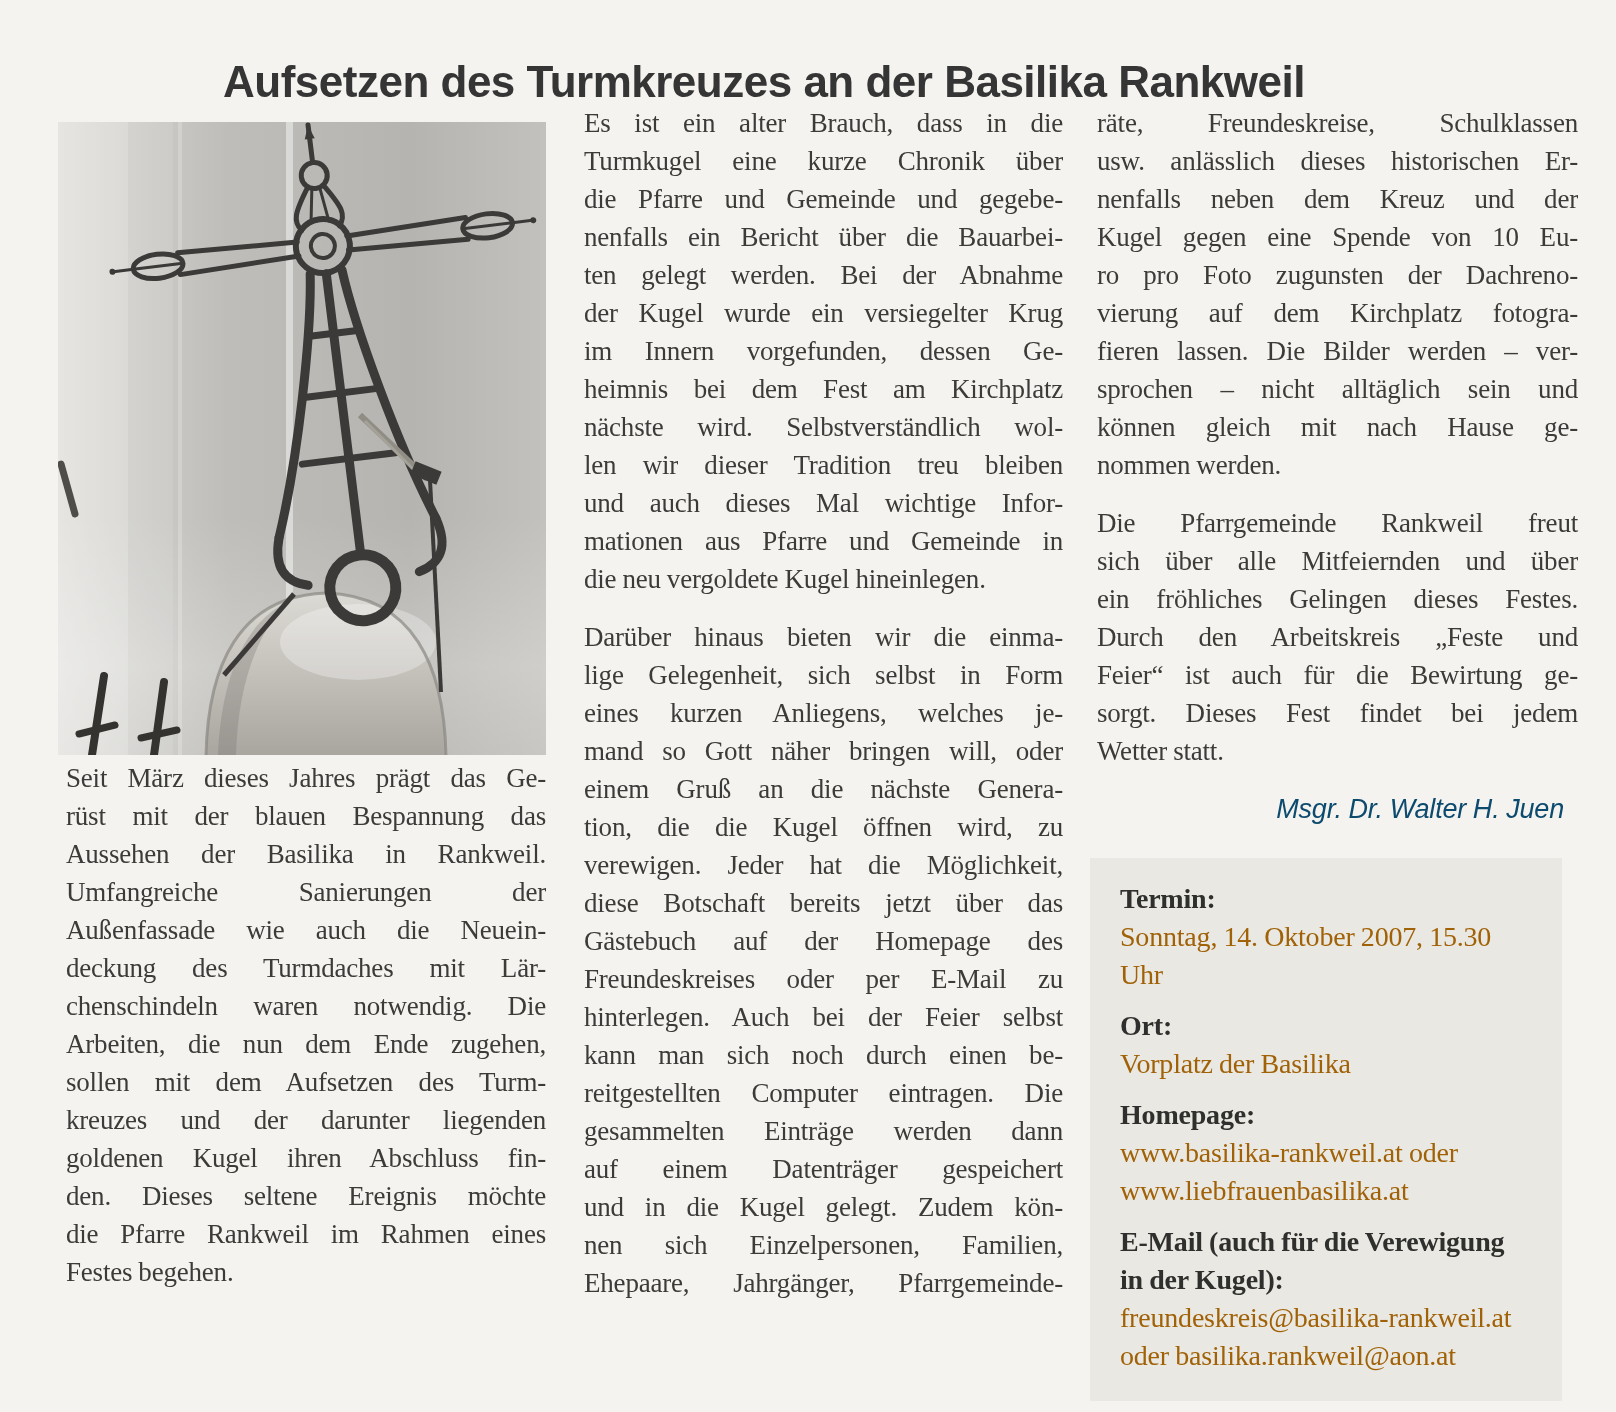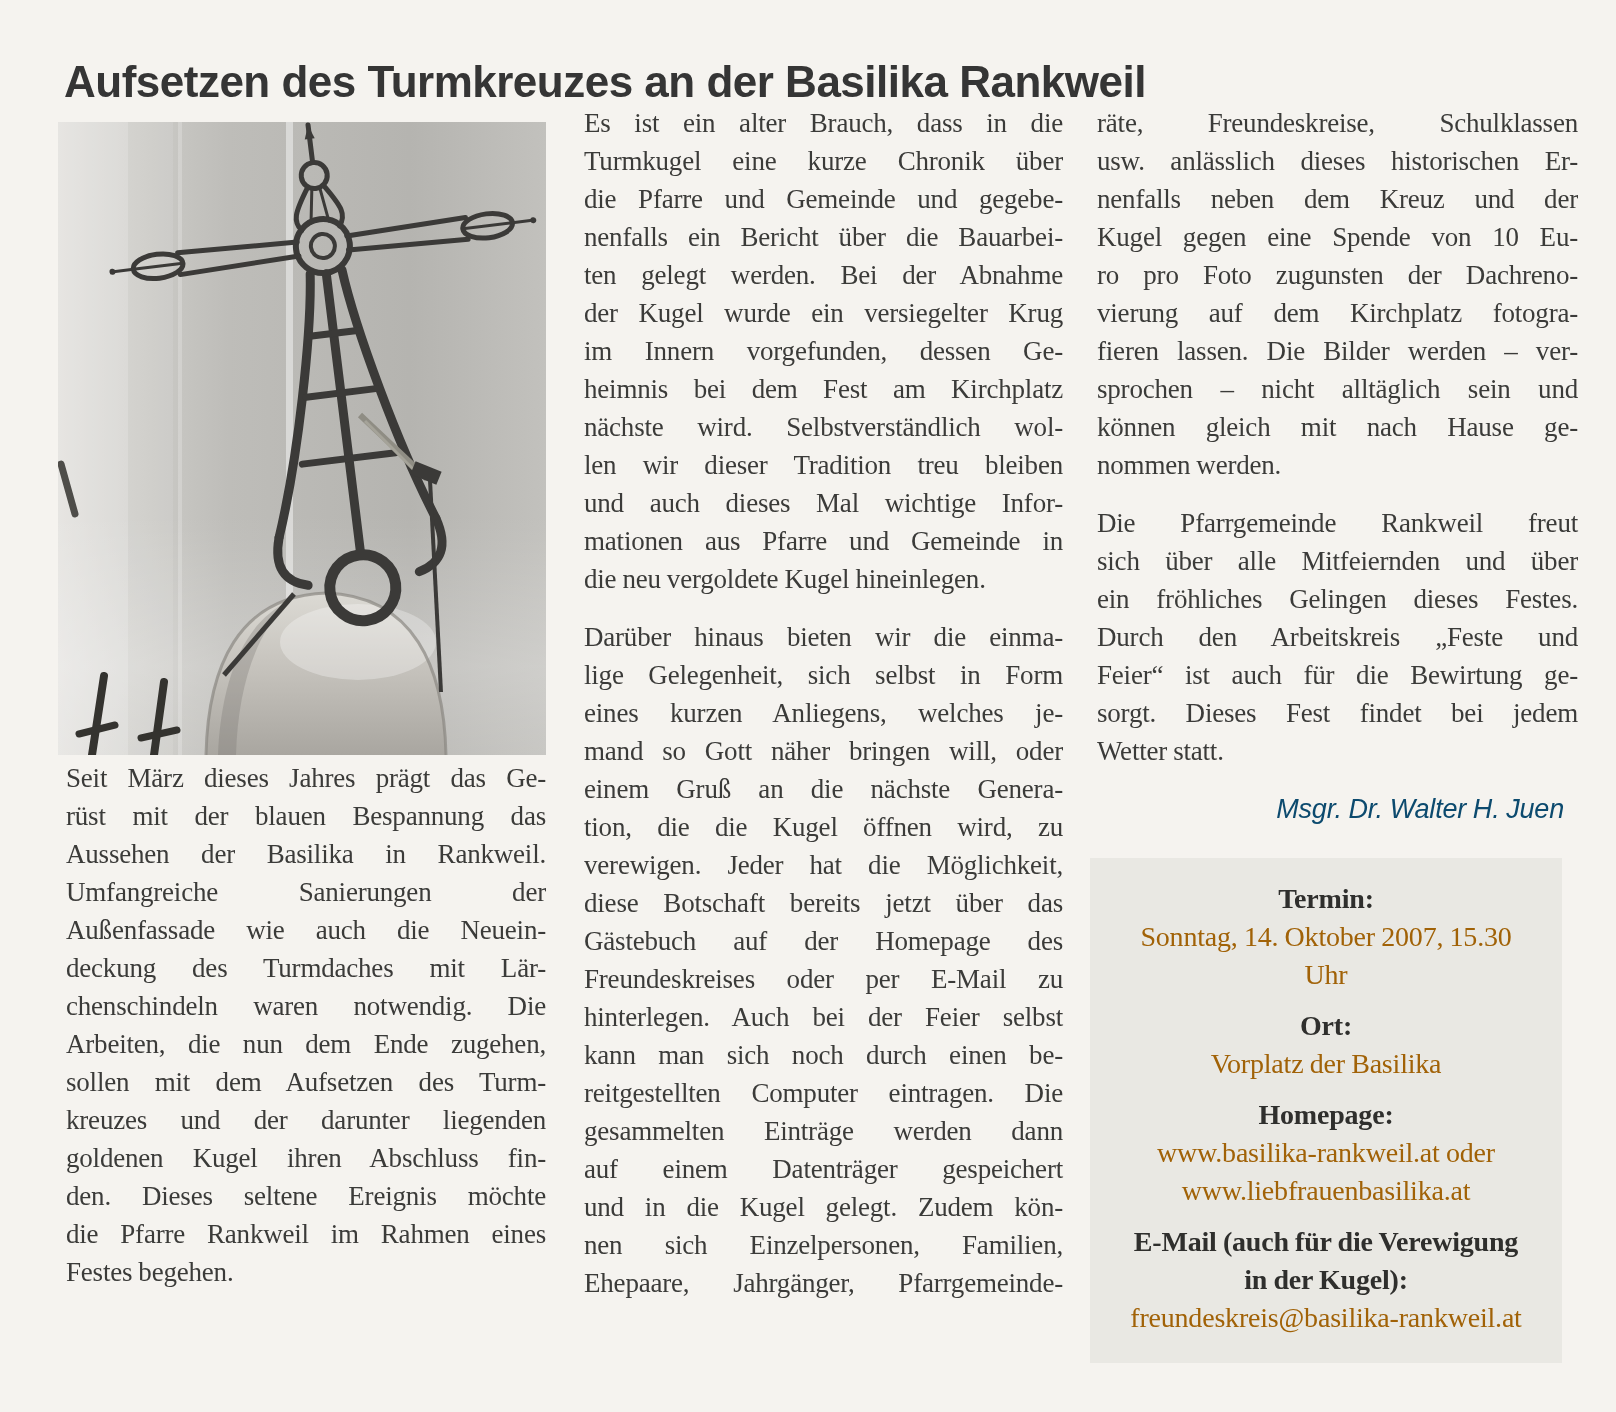--- a/index.html
+++ b/index.html
@@ -9,21 +9,21 @@
     font-family:"Liberation Serif", serif;
     color:#3b3b39;
     position:relative;
     overflow:hidden;
   }
   .page{position:absolute;inset:0;}
   .headline{
     position:absolute;left:64px;top:28px;width:1400px;
     font-family:"Liberation Sans", sans-serif;
     font-weight:bold;font-size:44px;letter-spacing:-0.5px;
-    color:#353535;white-space:nowrap;
+    color:#353535;white-space:nowrap;text-align:center;
   }
   .col{position:absolute;font-size:27px;line-height:38px;letter-spacing:-0.2px;word-spacing:-0.5px;}
   #col1{left:66px;top:122px;width:480px;}
   #col2{left:584px;top:104px;width:479px;}
   #col3{left:1097px;top:104px;width:481px;}
   .photo{width:488px;height:633px;margin-left:-8px;display:block;background:#bdbcb8;}
   .photo svg{display:block;}
   .caption{margin-top:4px;}
   .para{margin:0 0 20px 0;}
   .line{text-align:justify;text-align-last:justify;}
@@ -31,21 +31,21 @@
   .byline{
     font-family:"Liberation Sans", sans-serif;
     font-style:italic;font-size:27px;color:#0c4a6e;
     text-align:right;margin:14px 14px 0 0;
   }
   .infobox{
     background:#e9e8e3;
     margin:30px 0 0 -7px;
     width:412px;
     padding:22px 30px 26px 30px;
-    font-size:28px;line-height:38px;text-align:center;
+    font-size:28px;line-height:38px;
   }
   .box-group{margin-bottom:13px;}
   .box-group:last-child{margin-bottom:0;}
   .box-label{font-weight:bold;color:#2f2f2d;}
   .box-value{color:#a16207;}
 </style>
 </head>
 <body>
 
 <div class="page">
@@ -237,17 +237,18 @@
         </div>
         <div class="box-group">
           <div class="box-label">Homepage:</div>
           <div class="box-value">www.basilika-rankweil.at oder</div>
           <div class="box-value">www.liebfrauenbasilika.at</div>
         </div>
         <div class="box-group">
           <div class="box-label">E-Mail (auch für die Verewigung</div>
           <div class="box-label">in der Kugel):</div>
           <div class="box-value">freundeskreis@basilika-rankweil.at</div>
+          <div class="box-value">oder basilika.rankweil@aon.at</div>
         </div>
       </div>
   </div>
 
 </div>
 
 </body></html>

